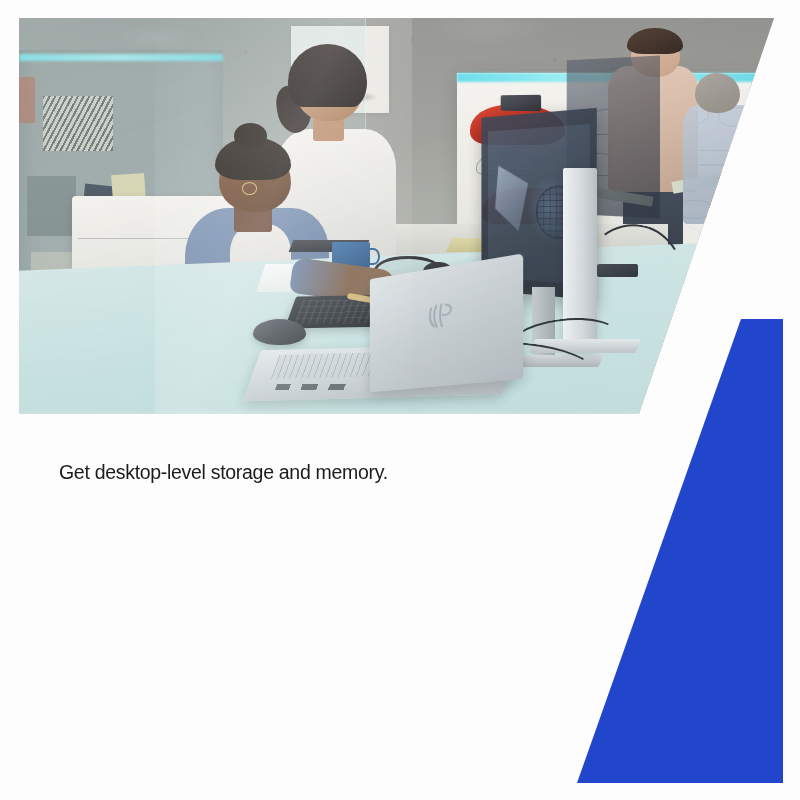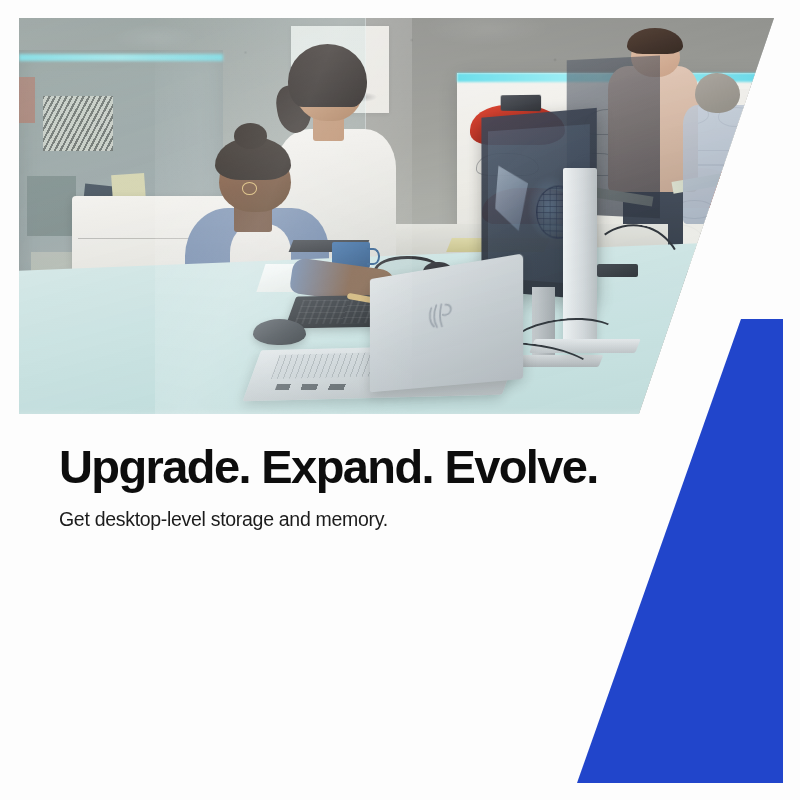--- a/index.html
+++ b/index.html
@@ -653,17 +653,16 @@
       </div>
 
       <div class="photo-refl"></div>
       <div class="photo-haze"></div>
     </div>
   </div>
 
   <div class="blue-accent" style="background: rgb(33, 69, 203);"></div>
 
   <div class="copy">
-    <h1 class="headline">Upgrade. Expand. Evolve.</h1>
     <p class="subhead">Get desktop-level storage and memory.</p>
   </div>
 
 </div>
 
 </body></html>

